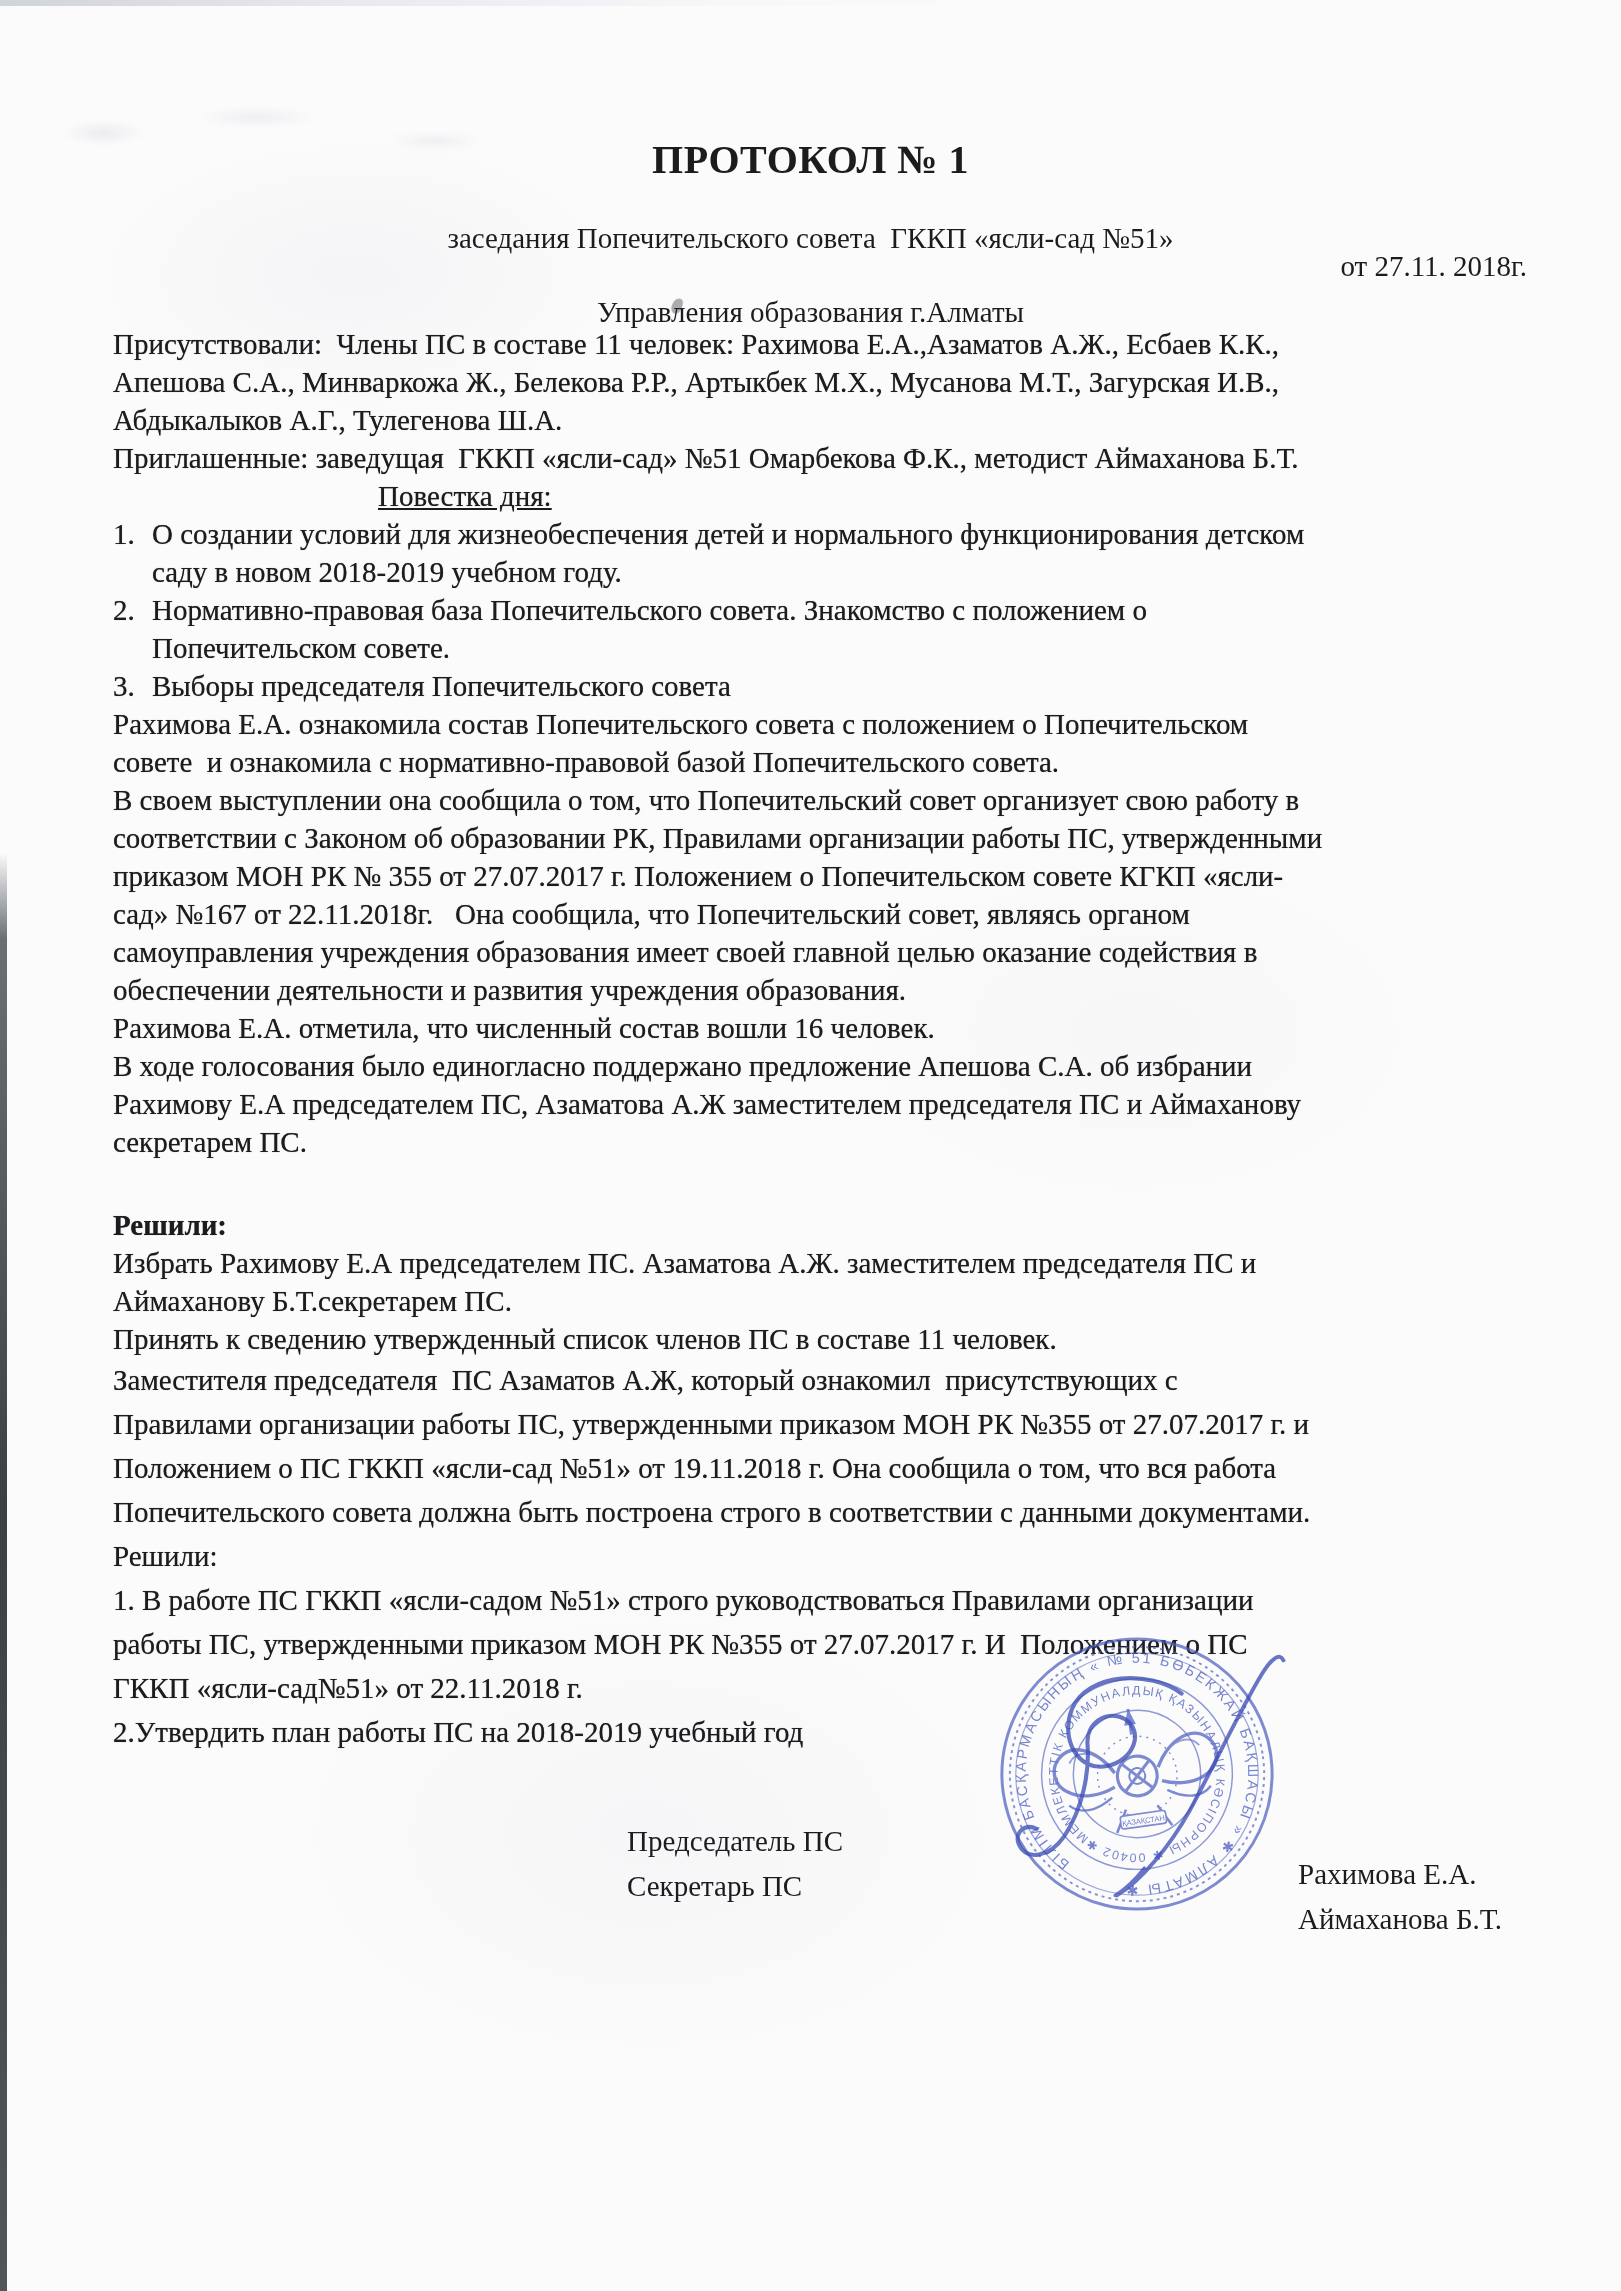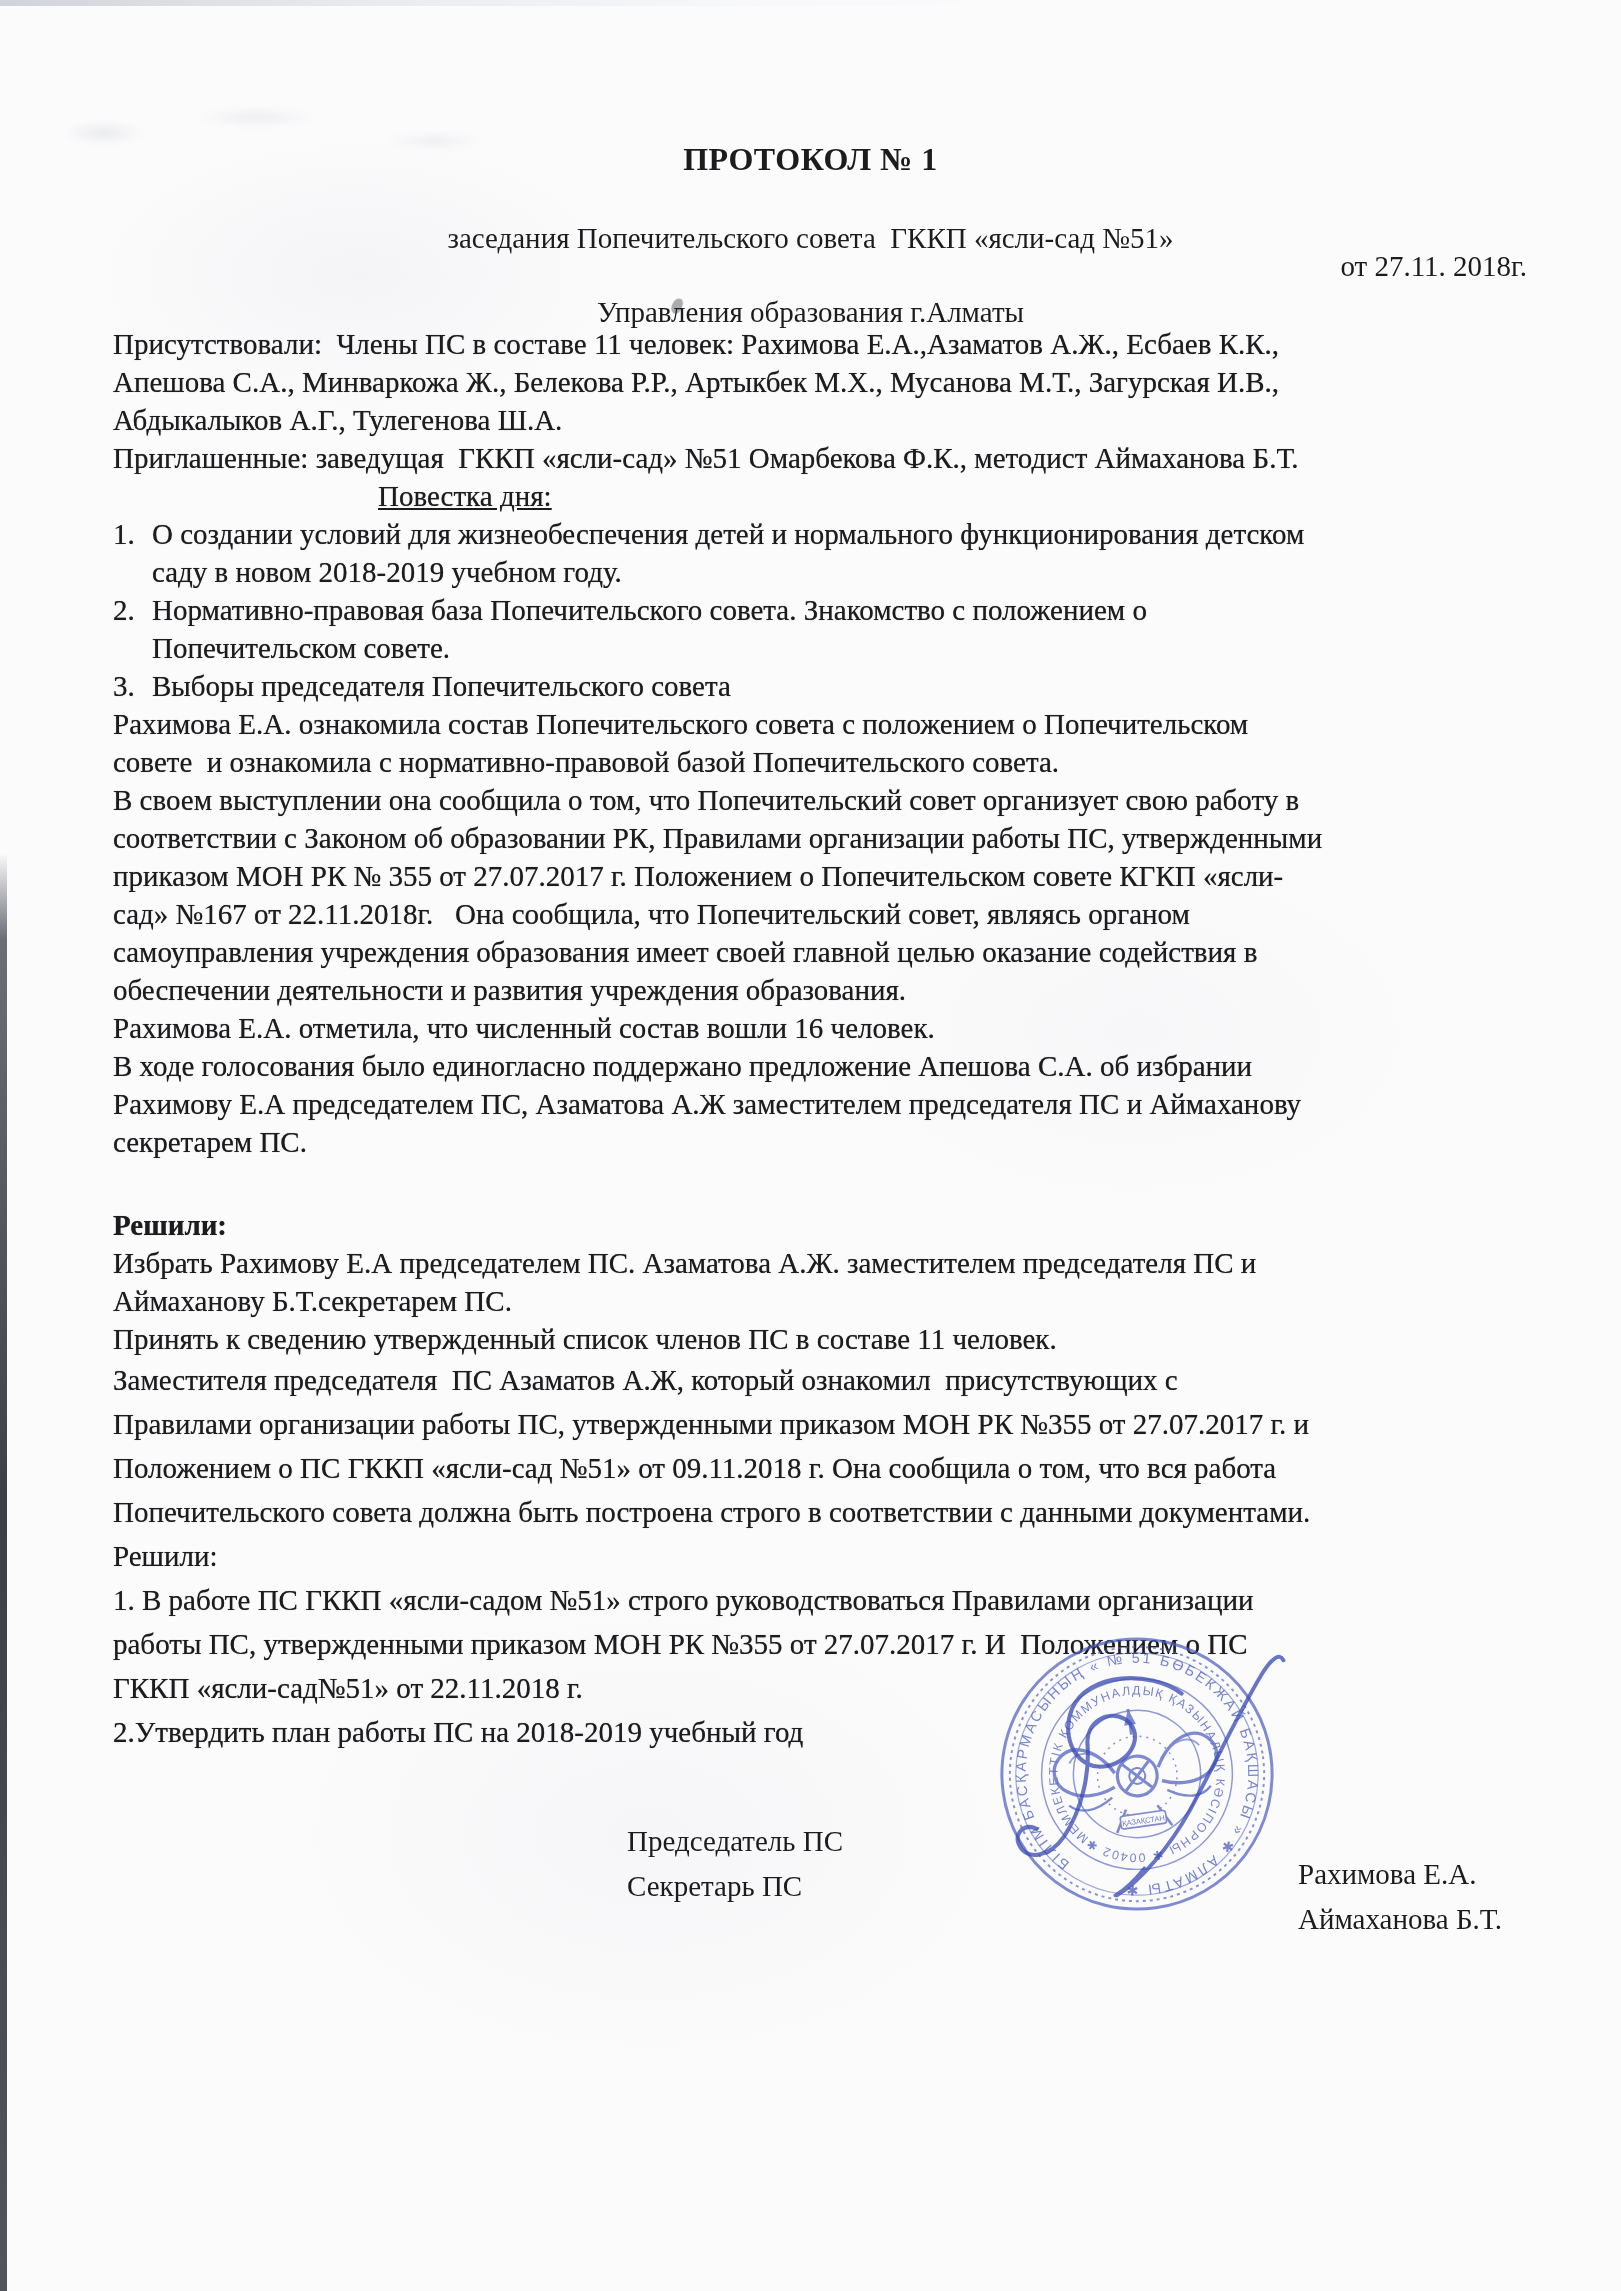--- a/index.html
+++ b/index.html
@@ -27,21 +27,21 @@
       radial-gradient(59px 17.6px at 15% 50%, rgba(90,95,110,.10), transparent 70%),
       radial-gradient(88px 15.7px at 45% 30%, rgba(90,95,110,.08), transparent 70%),
       radial-gradient(69px 13.7px at 80% 60%, rgba(90,95,110,.07), transparent 70%);
     filter:blur(2px);}
   .speck-a{position:absolute;left:672px;top:298px;width:9.8px;height:15.7px;border-radius:60% 40% 50% 50%;
     background:rgba(70,74,84,.45);transform:rotate(20deg);filter:blur(0.6px);}
   .speck-b{position:absolute;left:23.5px;top:998px;width:7.8px;height:19.6px;color:rgba(100,104,116,.5);
     font-size:23.5px;filter:blur(1px);}
 
   .title-block{position:absolute;left:0;right:0;top:102px;text-align:center;white-space:pre;}
-  .doc-title{font-size:32px;font-weight:bold;height:45px;line-height:43px;letter-spacing:0.5px;}
+  .doc-title{font-size:40px;font-weight:bold;height:45px;line-height:43px;letter-spacing:0.5px;}
   .doc-sub{font-size:29px;height:38px;line-height:38px;}
 
   .doc-date{position:absolute;top:250px;right:94px;font-size:29px;white-space:pre;}
 
   .body-lines{position:absolute;left:113px;top:325px;right:39px;}
   .ln{height:38px;line-height:38px;font-size:29px;white-space:pre;
       text-shadow:0 0 0.7px rgba(28,28,31,.75);}
   .ln.w{height:44px;line-height:44px;}
   .ln.bold{font-weight:bold;}
   .ln.agenda{padding-left:265px;text-decoration:underline;}
@@ -99,21 +99,21 @@
       <div class="ln">В ходе голосования было единогласно поддержано предложение Апешова С.А. об избрании</div>
       <div class="ln">Рахимову Е.А председателем ПС, Азаматова А.Ж заместителем председателя ПС и Аймаханову</div>
       <div class="ln">секретарем ПС.</div>
       <div class="gap" style="height: 45px;"></div>
       <div class="ln bold">Решили:</div>
       <div class="ln">Избрать Рахимову Е.А председателем ПС. Азаматова А.Ж. заместителем председателя ПС и</div>
       <div class="ln">Аймаханову Б.Т.секретарем ПС.</div>
       <div class="ln">Принять к сведению утвержденный список членов ПС в составе 11 человек.</div>
       <div class="ln w">Заместителя председателя  ПС Азаматов А.Ж, который ознакомил  присутствующих с</div>
       <div class="ln w">Правилами организации работы ПС, утвержденными приказом МОН РК №355 от 27.07.2017 г. и</div>
-      <div class="ln w">Положением о ПС ГККП «ясли-сад №51» от 09.11.2018 г. Она сообщила о том, что вся работа</div>
+      <div class="ln w">Положением о ПС ГККП «ясли-сад №51» от 19.11.2018 г. Она сообщила о том, что вся работа</div>
       <div class="ln w">Попечительского совета должна быть построена строго в соответствии с данными документами.</div>
       <div class="ln w">Решили:</div>
       <div class="ln w">1. В работе ПС ГККП «ясли-садом №51» строго руководствоваться Правилами организации</div>
       <div class="ln w">работы ПС, утвержденными приказом МОН РК №355 от 27.07.2017 г. И  Положением о ПС</div>
       <div class="ln w">ГККП «ясли-сад№51» от 22.11.2018 г.</div>
       <div class="ln w">2.Утвердить план работы ПС на 2018-2019 учебный год</div>
     </div>
 
   <div class="sig-row" style="top:1759px">
     <span class="sig-label">Председатель ПС</span>

